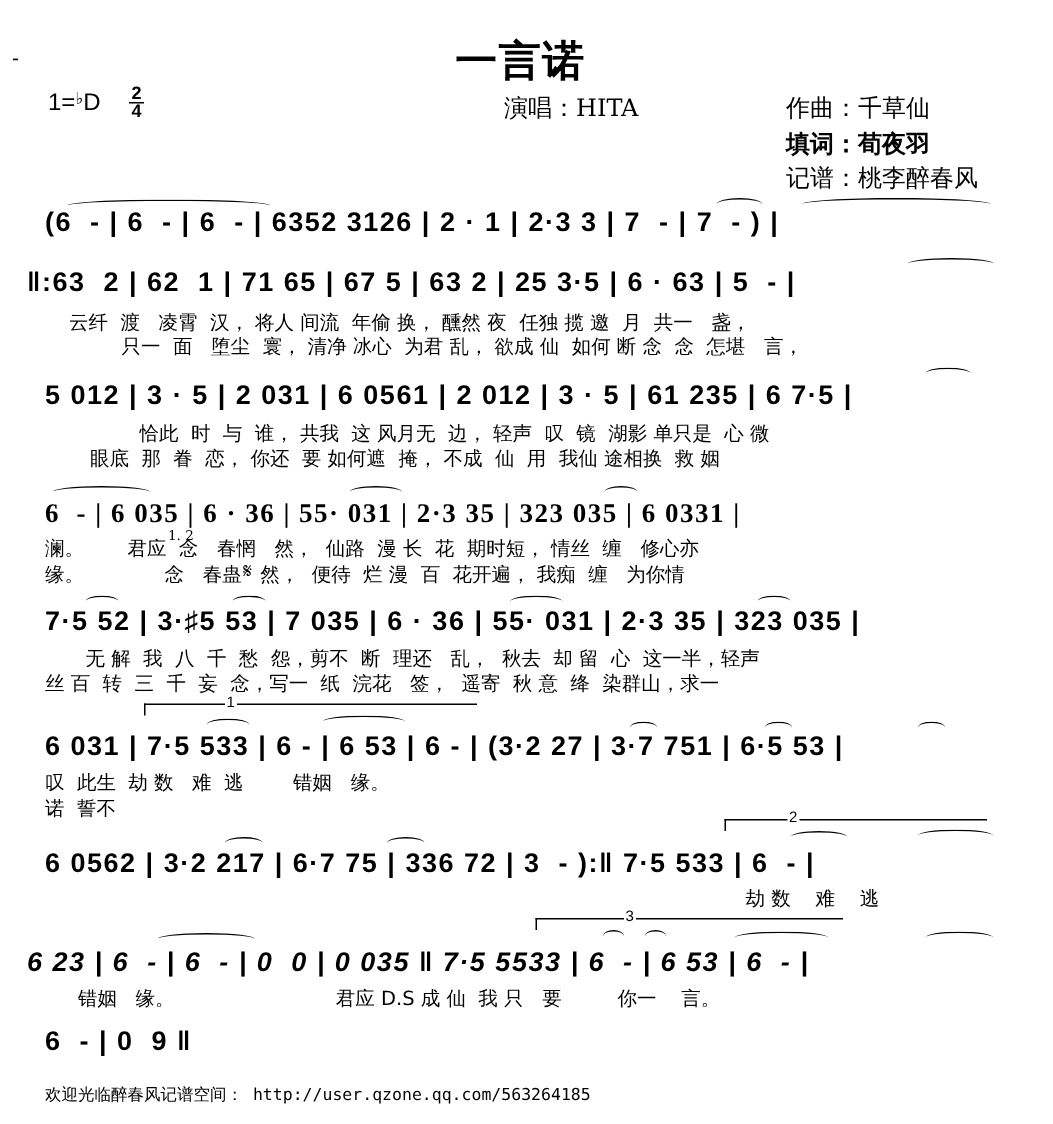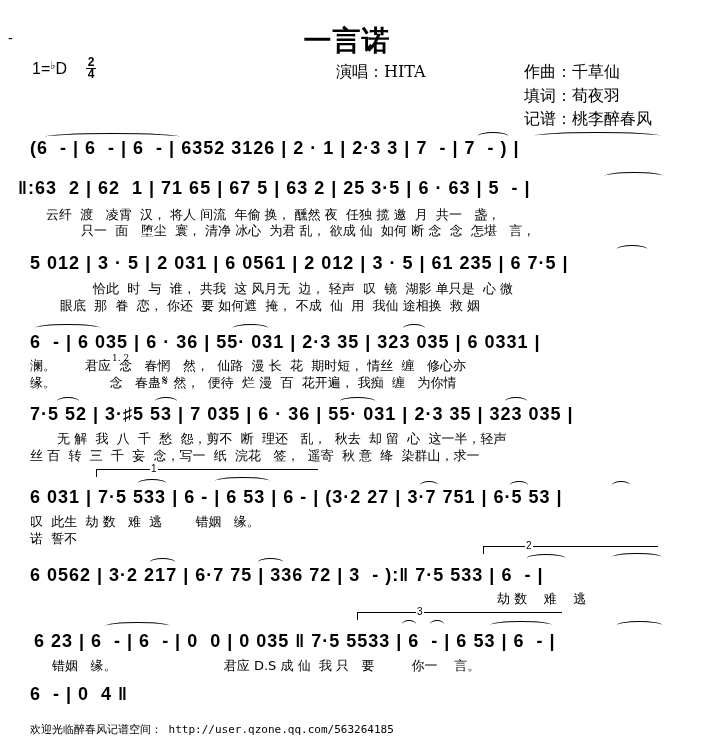--- a/index.html
+++ b/index.html
@@ -30,21 +30,21 @@
 <div class="abs key">
   <span>1=</span><span class="flat">♭</span><span>D</span>
 </div>
 <div class="abs timesig">
   <div>2</div>
   <div style="height:1px;background:#000;margin:0 1px;"></div>
   <div>4</div>
 </div>
 <div class="abs credit" style="left:336px; top:62px;">演唱：HITA</div>
 <div class="abs credit" style="left:524px; top:62px;">作曲：千草仙</div>
-<div class="abs credit" style="left:524px; top:86px;">填词：荀夜羽</div>
+<div class="abs credit" style="left:524px; top:86px;font-weight:bold;">填词：荀夜羽</div>
 <div class="abs credit" style="left:524px; top:109px;">记谱：桃李醉春风</div>
 
 <div>
   <div class="slur" style="left:45px; top:133px; width:135px;"></div>
   <div class="slur" style="left:140px; top:138px; width:40px; height:0; border:none;"></div>
   <div class="slur" style="left:478px; top:132px; width:30px;"></div>
   <div class="slur" style="left:535px; top:132px; width:125px;"></div>
   <div class="notes" style="left:30px; top:138px;">(6  - | 6  - | 6  - | 6352 3126 | 2 · 1 | 2·3 3 | 7  - | 7  - ) |</div>
 </div>
 
@@ -59,21 +59,21 @@
   <div class="slur" style="left:617px; top:245px; width:30px;"></div>
   <div class="notes" style="left:30px; top:253px;">5 012 | 3 · 5 | 2 031 | 6 0561 | 2 012 | 3 · 5 | 61 235 | 6 7·5 |</div>
   <div class="lyric" style="left:60px; top:280px;margin-left:33px;">恰此  时  与  谁， 共我  这 风月无  边， 轻声  叹  镜  湖影 单只是  心 微</div>
   <div class="lyric" style="left:60px; top:297px;">眼底  那  眷  恋， 你还  要 如何遮  掩， 不成  仙  用  我仙 途相换  救 姻</div>
 </div>
 
 <div>
   <div class="slur" style="left:35px; top:324px; width:65px;"></div>
   <div class="slur" style="left:233px; top:324px; width:35px;"></div>
   <div class="slur" style="left:403px; top:324px; width:22px;"></div>
-  <div class="notes" style="left:30px; top:332px;">6  - | 6 035 | 6 · 36 | 55· 031 | 2·3 35 | 323 035 | 6 0331 |</div>
+  <div class="notes" style="left:30px; top:332px;font-family:Liberation Serif, serif;">6  - | 6 035 | 6 · 36 | 55· 031 | 2·3 35 | 323 035 | 6 0331 |</div>
   <div class="abs small" style="left:112px; top:353px;">1. 2</div>
   <div class="abs segno" style="left:162px; top:372px;">𝄋</div>
   <div class="lyric" style="left:30px; top:357px;">澜。       君应  念   春惘   然，  仙路  漫 长  花  期时短， 情丝  缠   修心亦</div>
   <div class="lyric" style="left:30px; top:374px;">缘。             念   春蛊   然，  便待  烂 漫  百  花开遍， 我痴  缠   为你情</div>
 </div>
 
 <div>
   <div class="slur" style="left:57px; top:397px; width:22px;"></div>
   <div class="slur" style="left:155px; top:397px; width:22px;"></div>
   <div class="slur" style="left:340px; top:397px; width:35px;"></div>
@@ -108,21 +108,21 @@
 </div>
 
 <div>
   <div class="volta" style="left:357px; top:612px; width:205px;"></div>
   <div class="volta-label" style="left:416px; top:606px;">3</div>
   <div class="slur" style="left:105px; top:622px; width:65px;"></div>
   <div class="slur" style="left:402px; top:620px; width:14px;"></div>
   <div class="slur" style="left:430px; top:620px; width:14px;"></div>
   <div class="slur" style="left:490px; top:621px; width:62px;"></div>
   <div class="slur" style="left:617px; top:621px; width:45px;"></div>
-  <div class="notes" style="left:34px; top:631px;">6 23 | 6  - | 6  - | 0  0 | 0 035 ‖ 7·5 5533 | 6  - | 6 53 | 6  - |</div>
+  <div class="notes" style="left:18px; top:631px;font-style:italic;">6 23 | 6  - | 6  - | 0  0 | 0 035 ‖ 7·5 5533 | 6  - | 6 53 | 6  - |</div>
   <div class="lyric" style="left:52px; top:657px;">错姻   缘。                          君应 D.S 成 仙  我 只   要         你一    言。</div>
 </div>
 
 <div>
-  <div class="notes" style="left:30px; top:684px;">6  - | 0  4 ‖</div>
+  <div class="notes" style="left:30px; top:684px;">6  - | 0  9 ‖</div>
 </div>
 
 <div class="abs footer">欢迎光临醉春风记谱空间： http://user.qzone.qq.com/563264185</div>
 
 </body></html>

